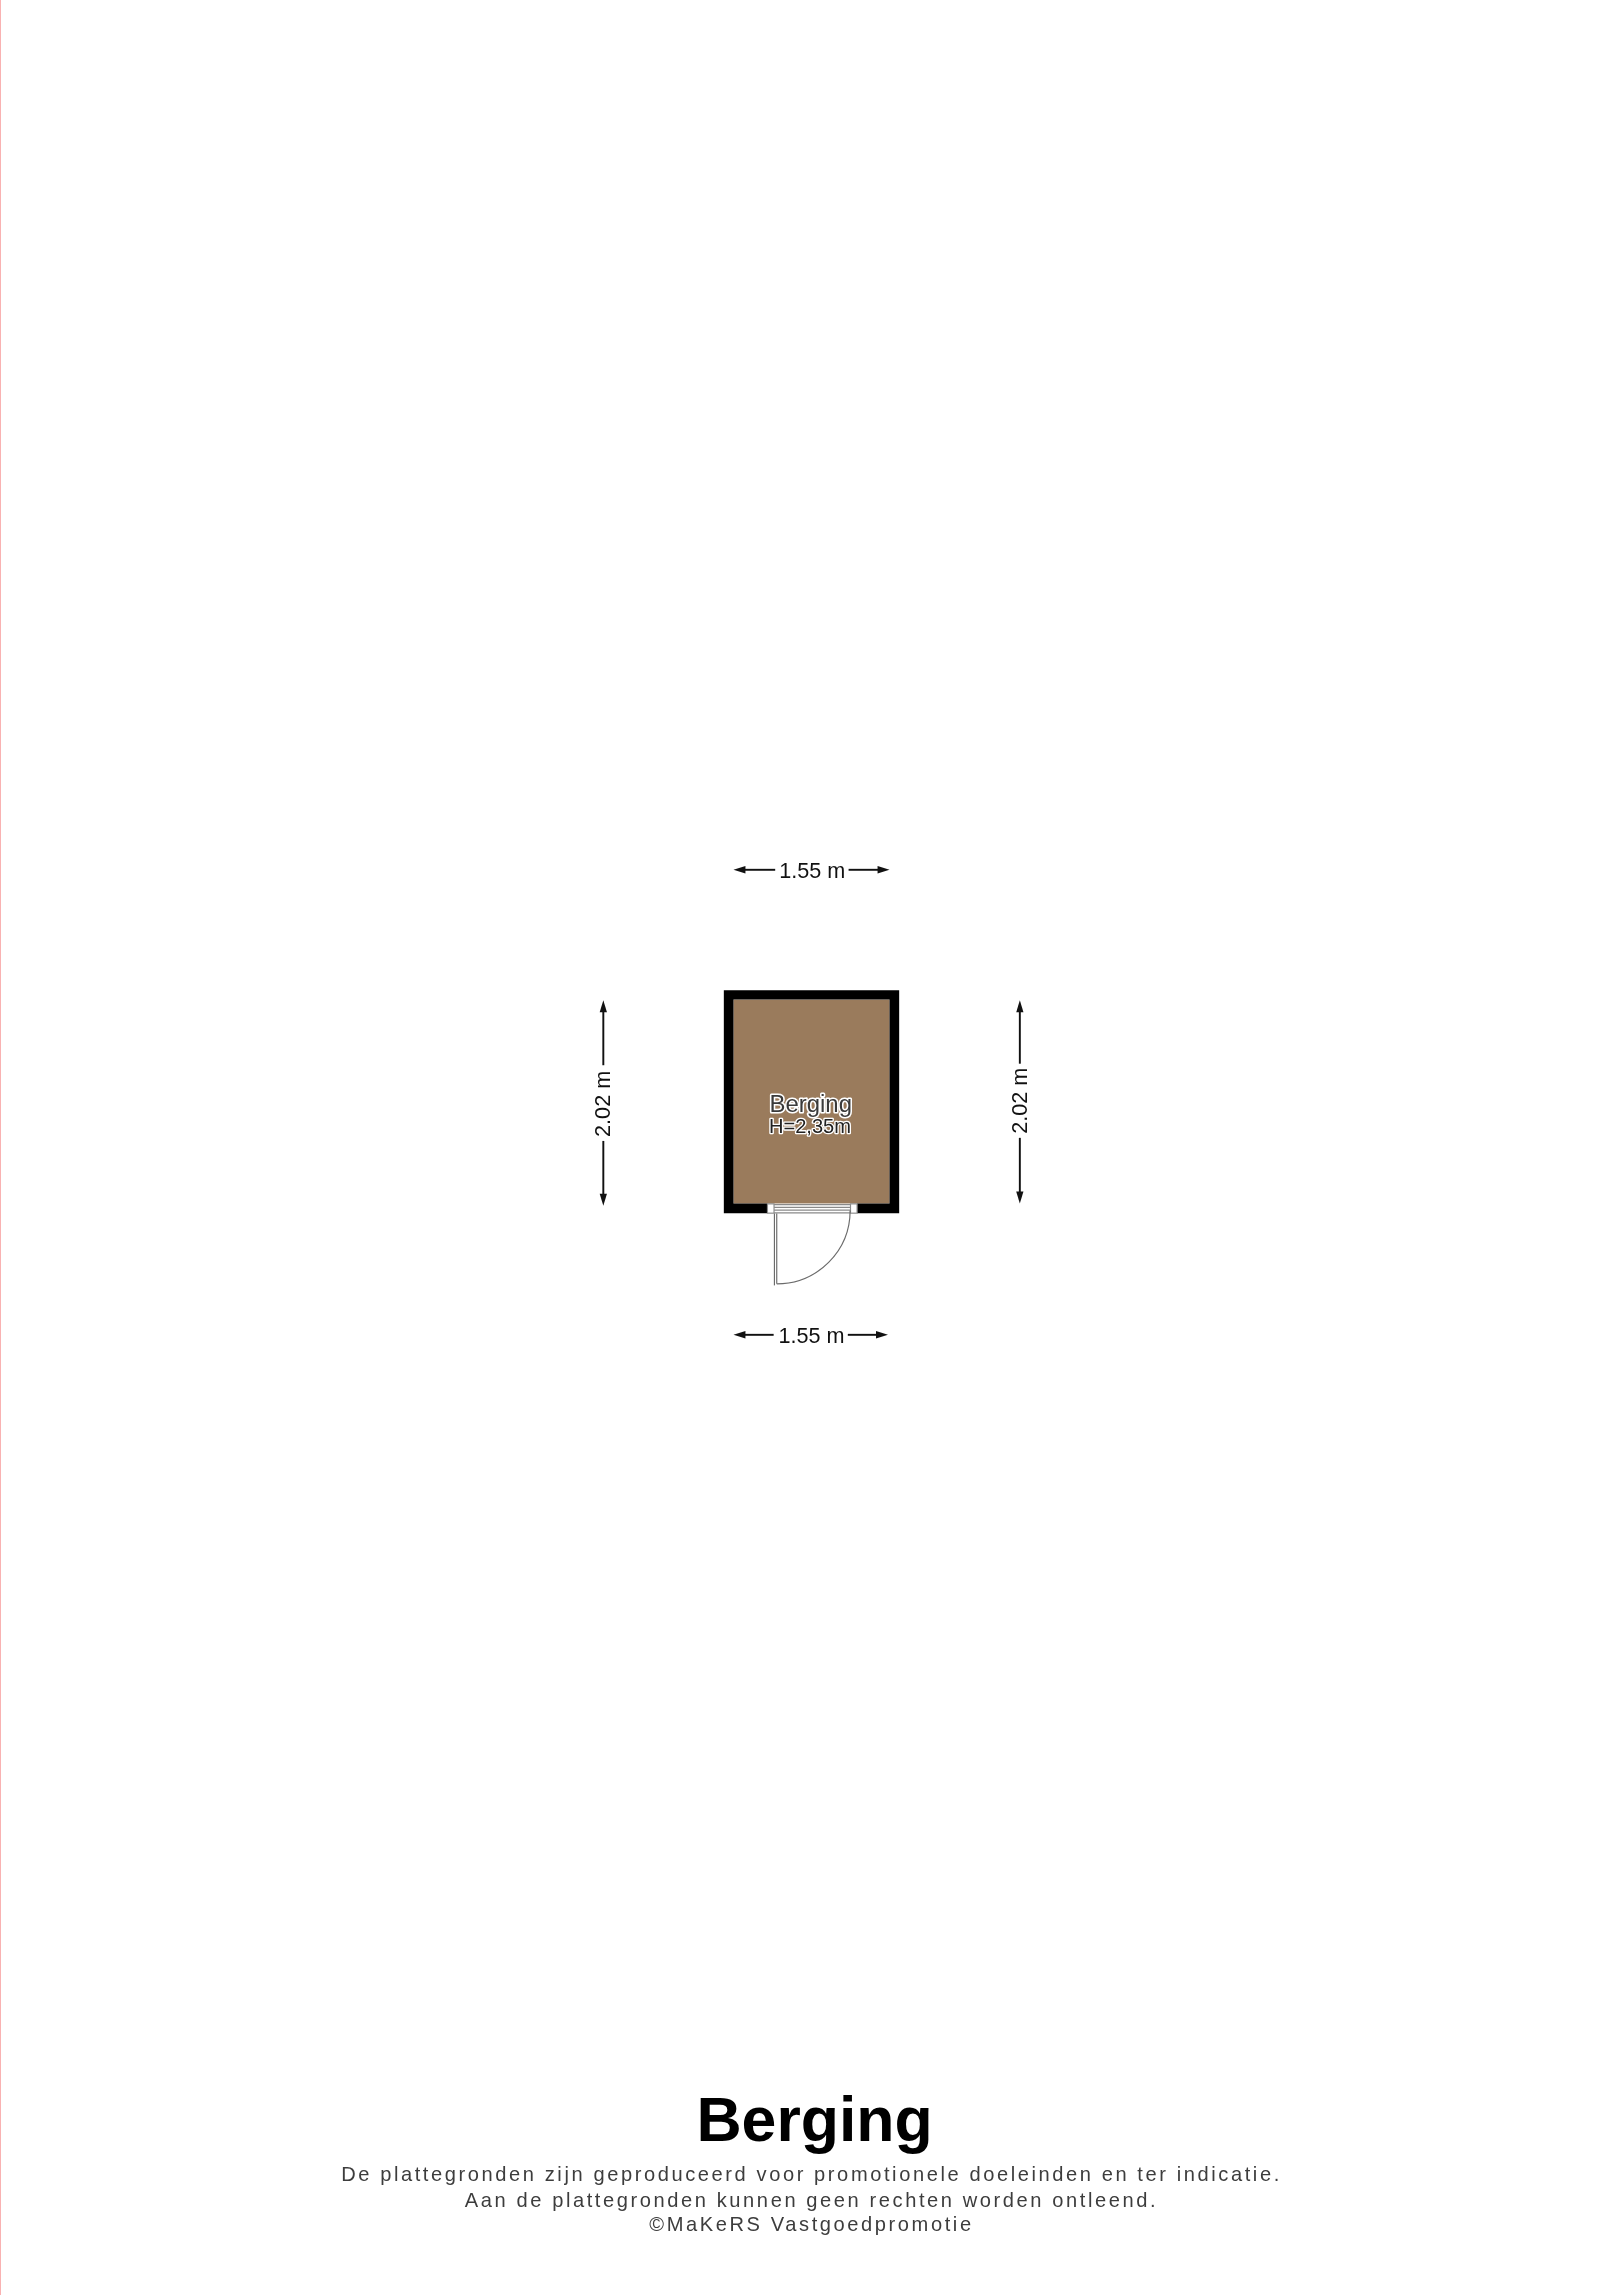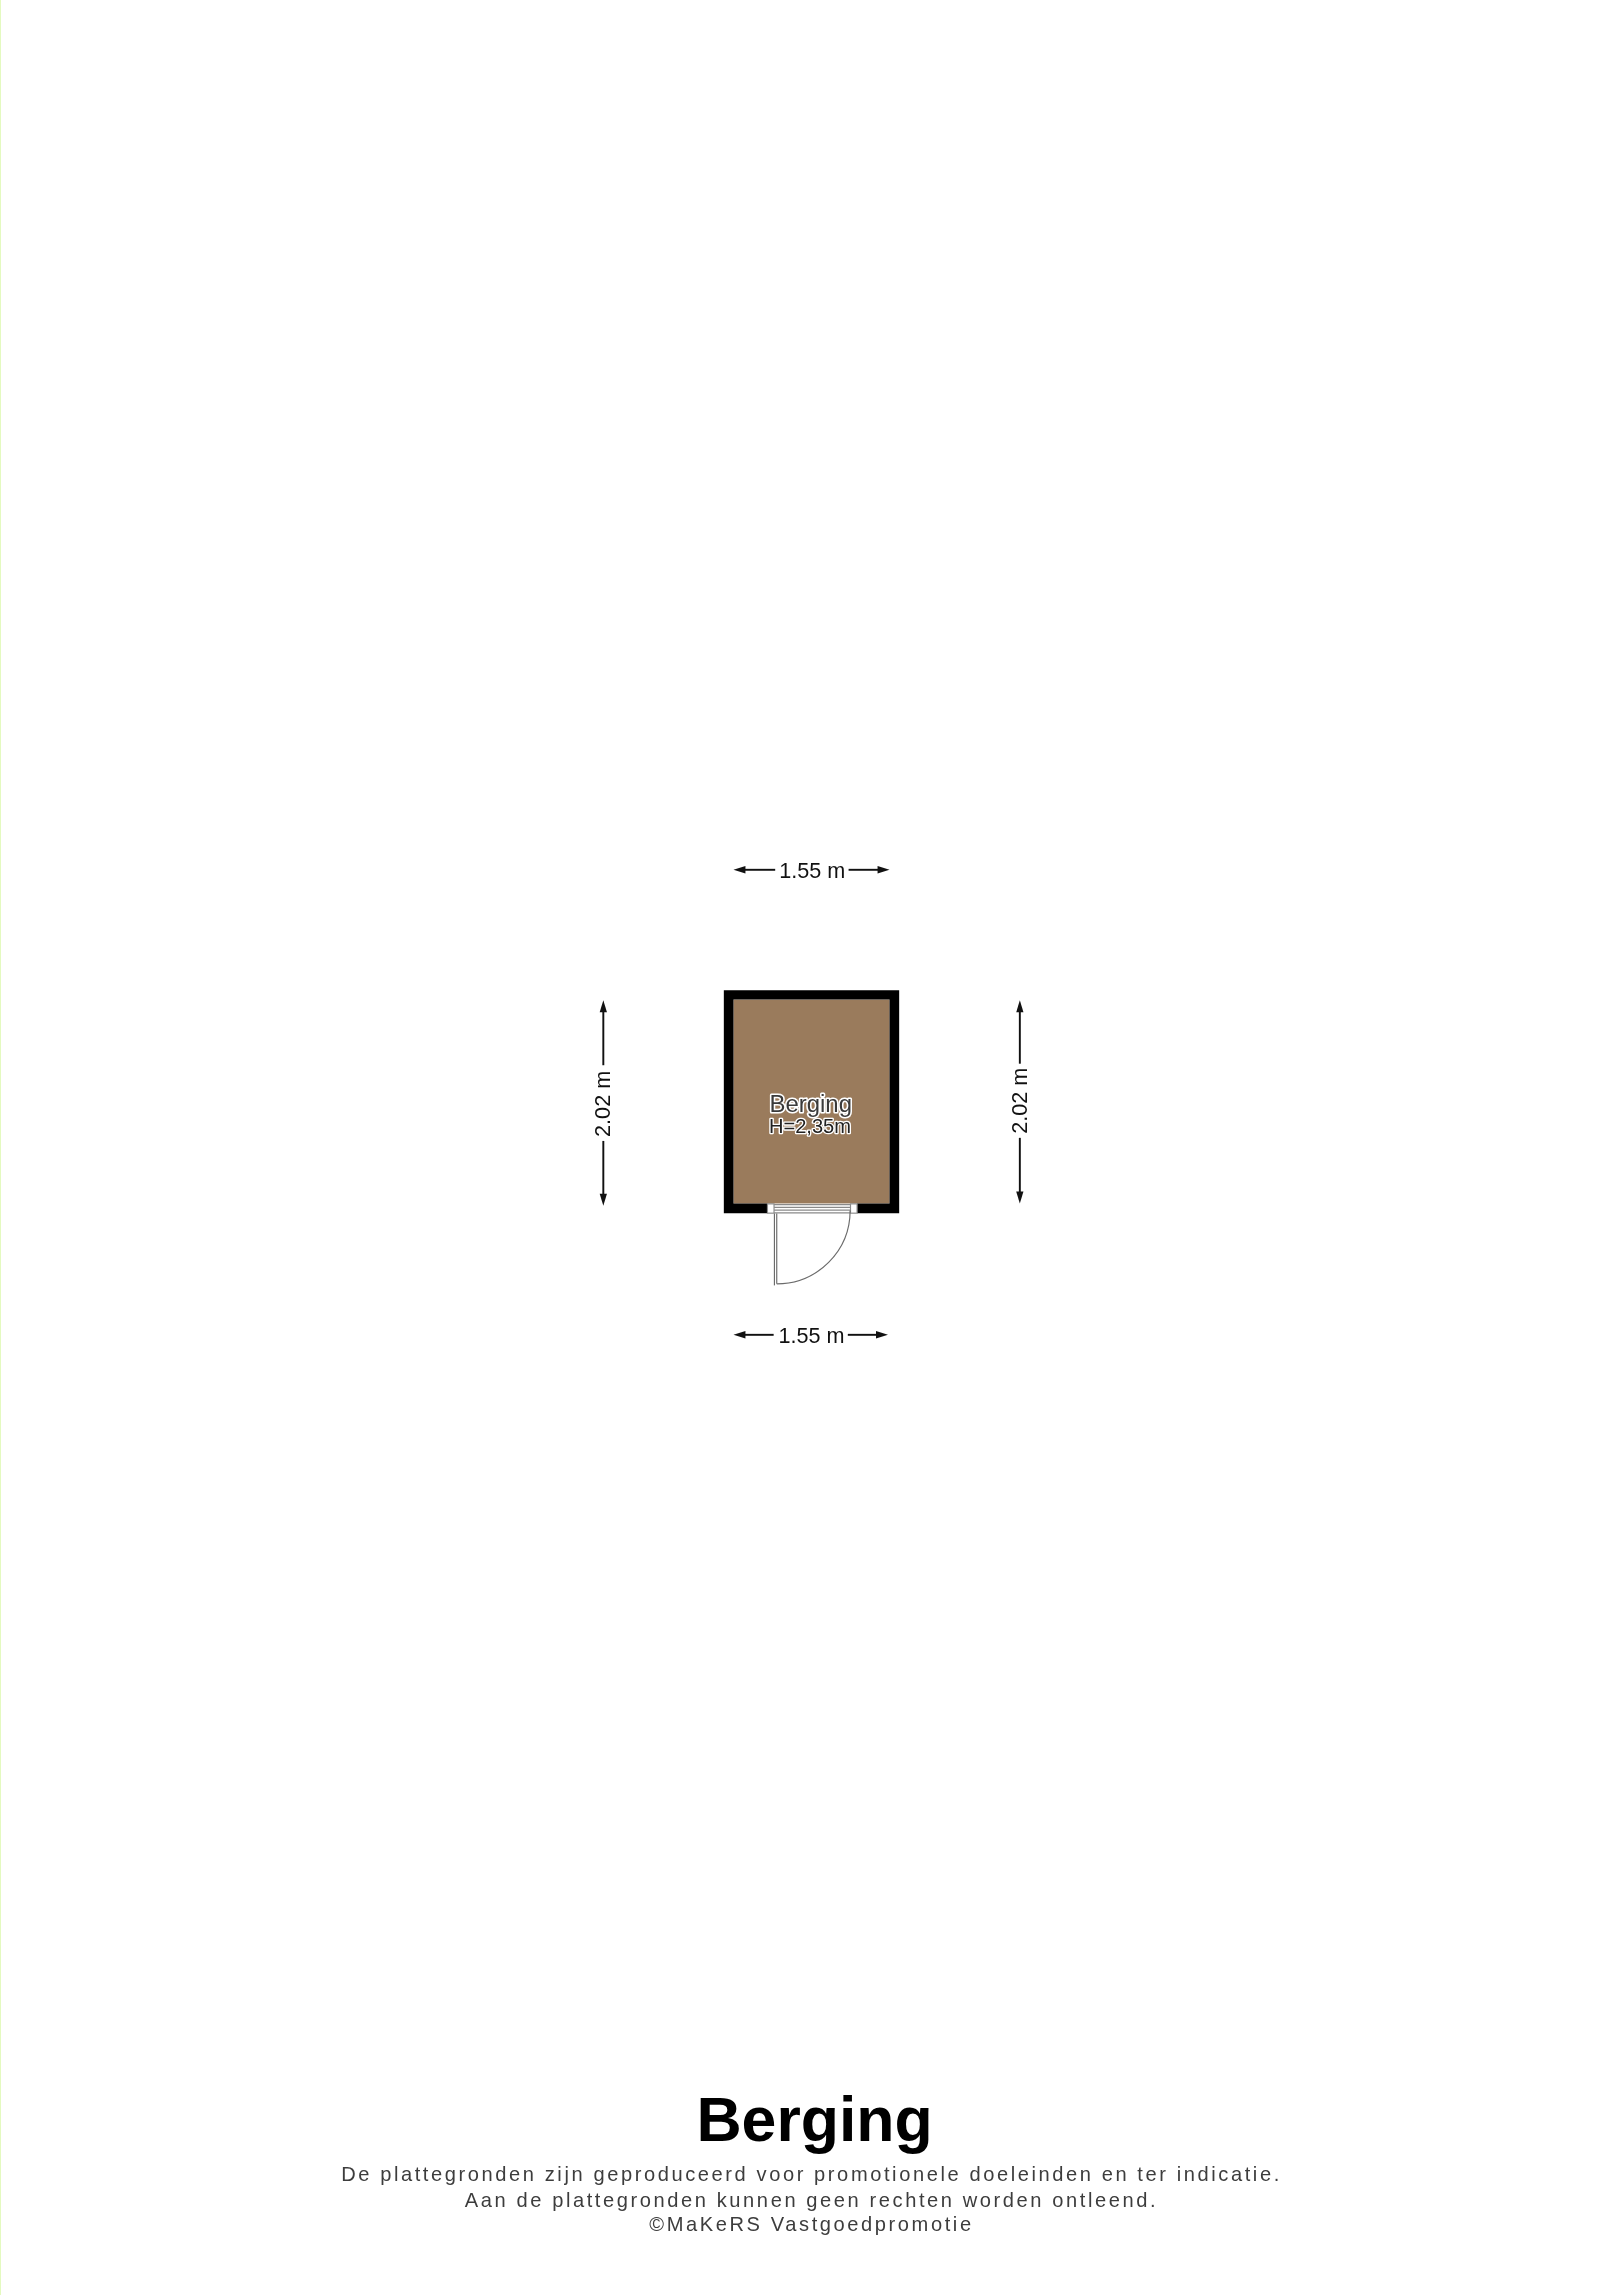--- a/index.html
+++ b/index.html
@@ -1,16 +1,16 @@
 <!DOCTYPE html>
 <html style="font-size:12.4px"><head>
 <meta charset="utf-8">
 <style>
   html,body{margin:0;padding:0;background:#ffffff;}
-  .page{position:relative;width:1623px;height:2295px;background:#bef264;overflow:hidden;
+  .page{position:relative;width:1623px;height:2295px;background:#ef4444;overflow:hidden;
         font-family:"Liberation Sans", sans-serif;}
   svg{position:absolute;left:0;top:0;}
 </style>
 </head>
 <body>
 <div class="page">
 <svg width="1623" height="2295" viewBox="0 0 2100 2971" xmlns="http://www.w3.org/2000/svg">
 
   <rect x="0" y="0" width="2100" height="2971" fill="#ffffff"></rect>
 

